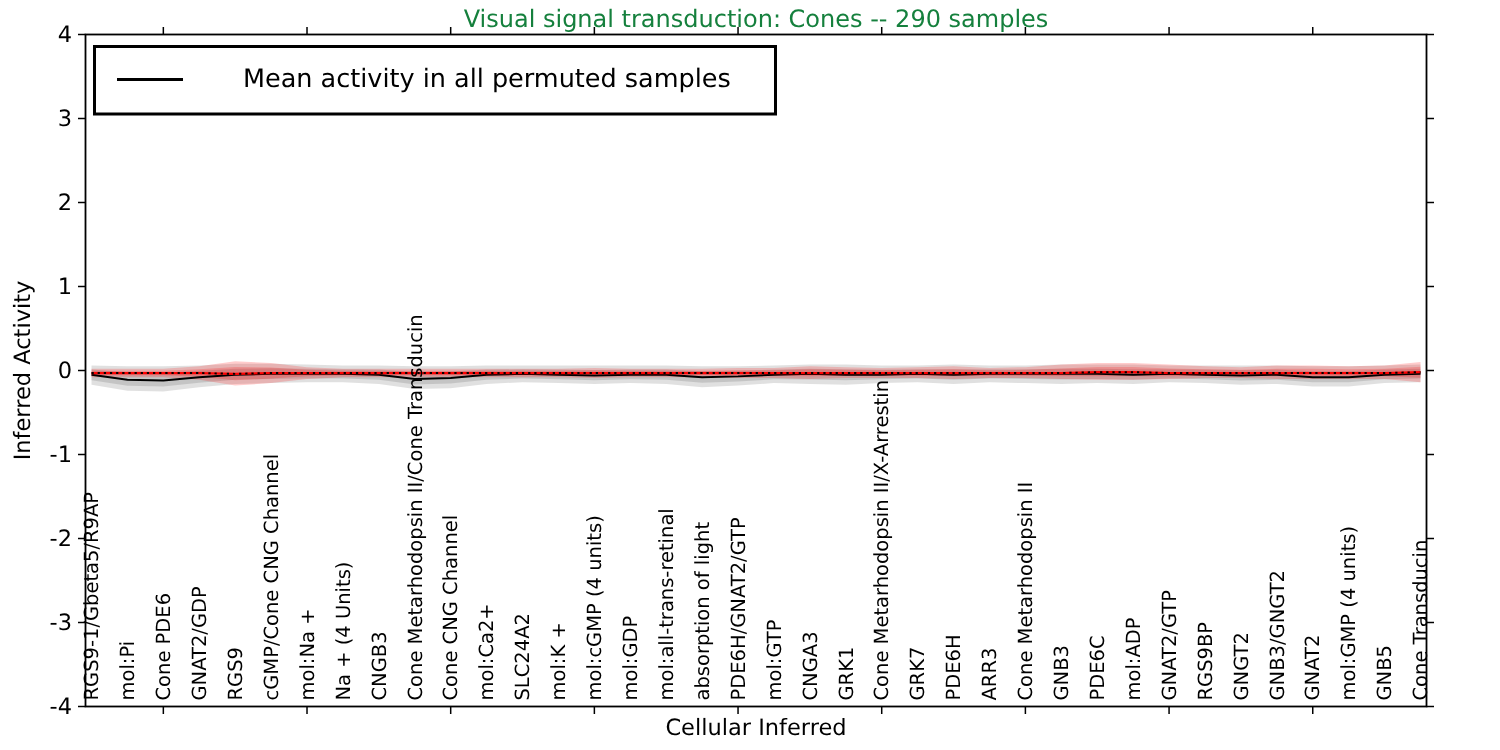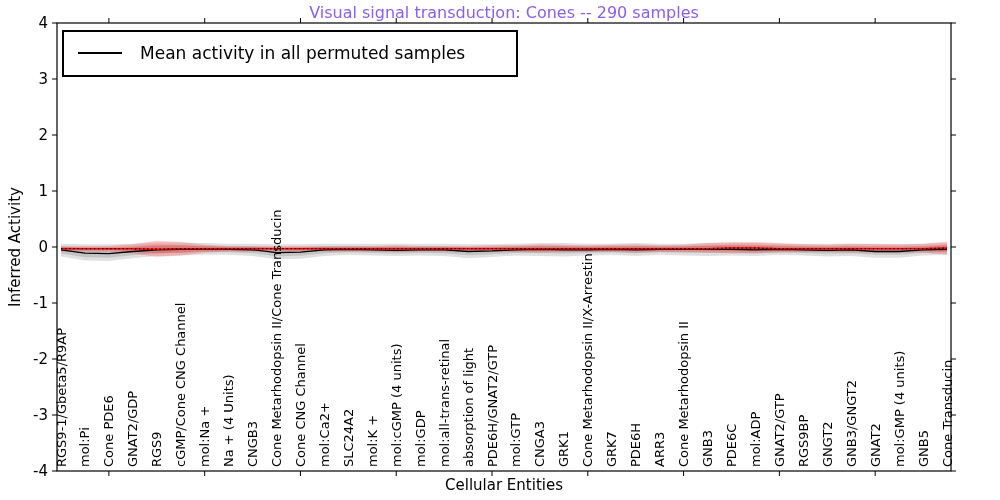--- a/index.html
+++ b/index.html
@@ -6,41 +6,41 @@
   .figure{
     position:relative;
     width:1000px;height:500px;
     background:#ffffff;
     font-family:"DejaVu Sans","Liberation Sans",sans-serif;
     color:#000000;
     overflow:hidden;
   }
   .title{
     position:absolute;left:57px;top:3px;width:894px;
-    text-align:center;font-size:16px;color:#8b5cf6;
+    text-align:center;font-size:16px;color:#15803d;
   }
   .ylabel-wrap{
     position:absolute;left:0;top:23px;width:30px;height:448px;
     display:flex;align-items:center;justify-content:center;
   }
   .ylabel-wrap span{
     transform:rotate(-90deg);white-space:nowrap;font-size:15px;
   }
   .xlabel{
     position:absolute;left:57px;top:476px;width:894px;
     text-align:center;font-size:15px;
   }
   svg.plot{position:absolute;left:0;top:0;}
   .legend{
     position:absolute;left:62px;top:30px;width:456px;
     border:2px solid #000;background:#ffffff;
     box-sizing:border-box;padding:6px 10px 8px 10px;
     z-index:5;
   }
-  .legend-row{display:flex;align-items:center;height:29px;}
+  .legend-row{display:flex;align-items:center;height:29px;gap:22px;}
   .legend-swatch{width:44px;height:0;border-top:2px solid #000;margin:0 18px 0 4px;flex:0 0 auto;}
   .legend-label{font-size:17px;white-space:nowrap;}
 </style>
 </head>
 <body>
 
 <div class="figure">
   <div class="title">Visual signal transduction: Cones -- 290 samples</div>
 
   <div class="ylabel-wrap">
@@ -141,14 +141,14 @@
       <text x="951.5" y="467" text-anchor="start" font-size="13" fill="#000" transform="rotate(-90 951.5 467)" font-family="&quot;DejaVu Sans&quot;,&quot;Liberation Sans&quot;,sans-serif">Cone Transducin</text>
     </svg>
 
   <div class="legend">
     <div class="legend-row">
       <div class="legend-swatch" id="swatch-0" style="border-top-color: rgb(0, 0, 0);"></div>
       <div class="legend-label">Mean activity in all permuted samples</div>
     </div>
   </div>
 
-  <div class="xlabel">Cellular Entities</div>
+  <div class="xlabel">Cellular Inferred</div>
 </div>
 
 </body></html>

